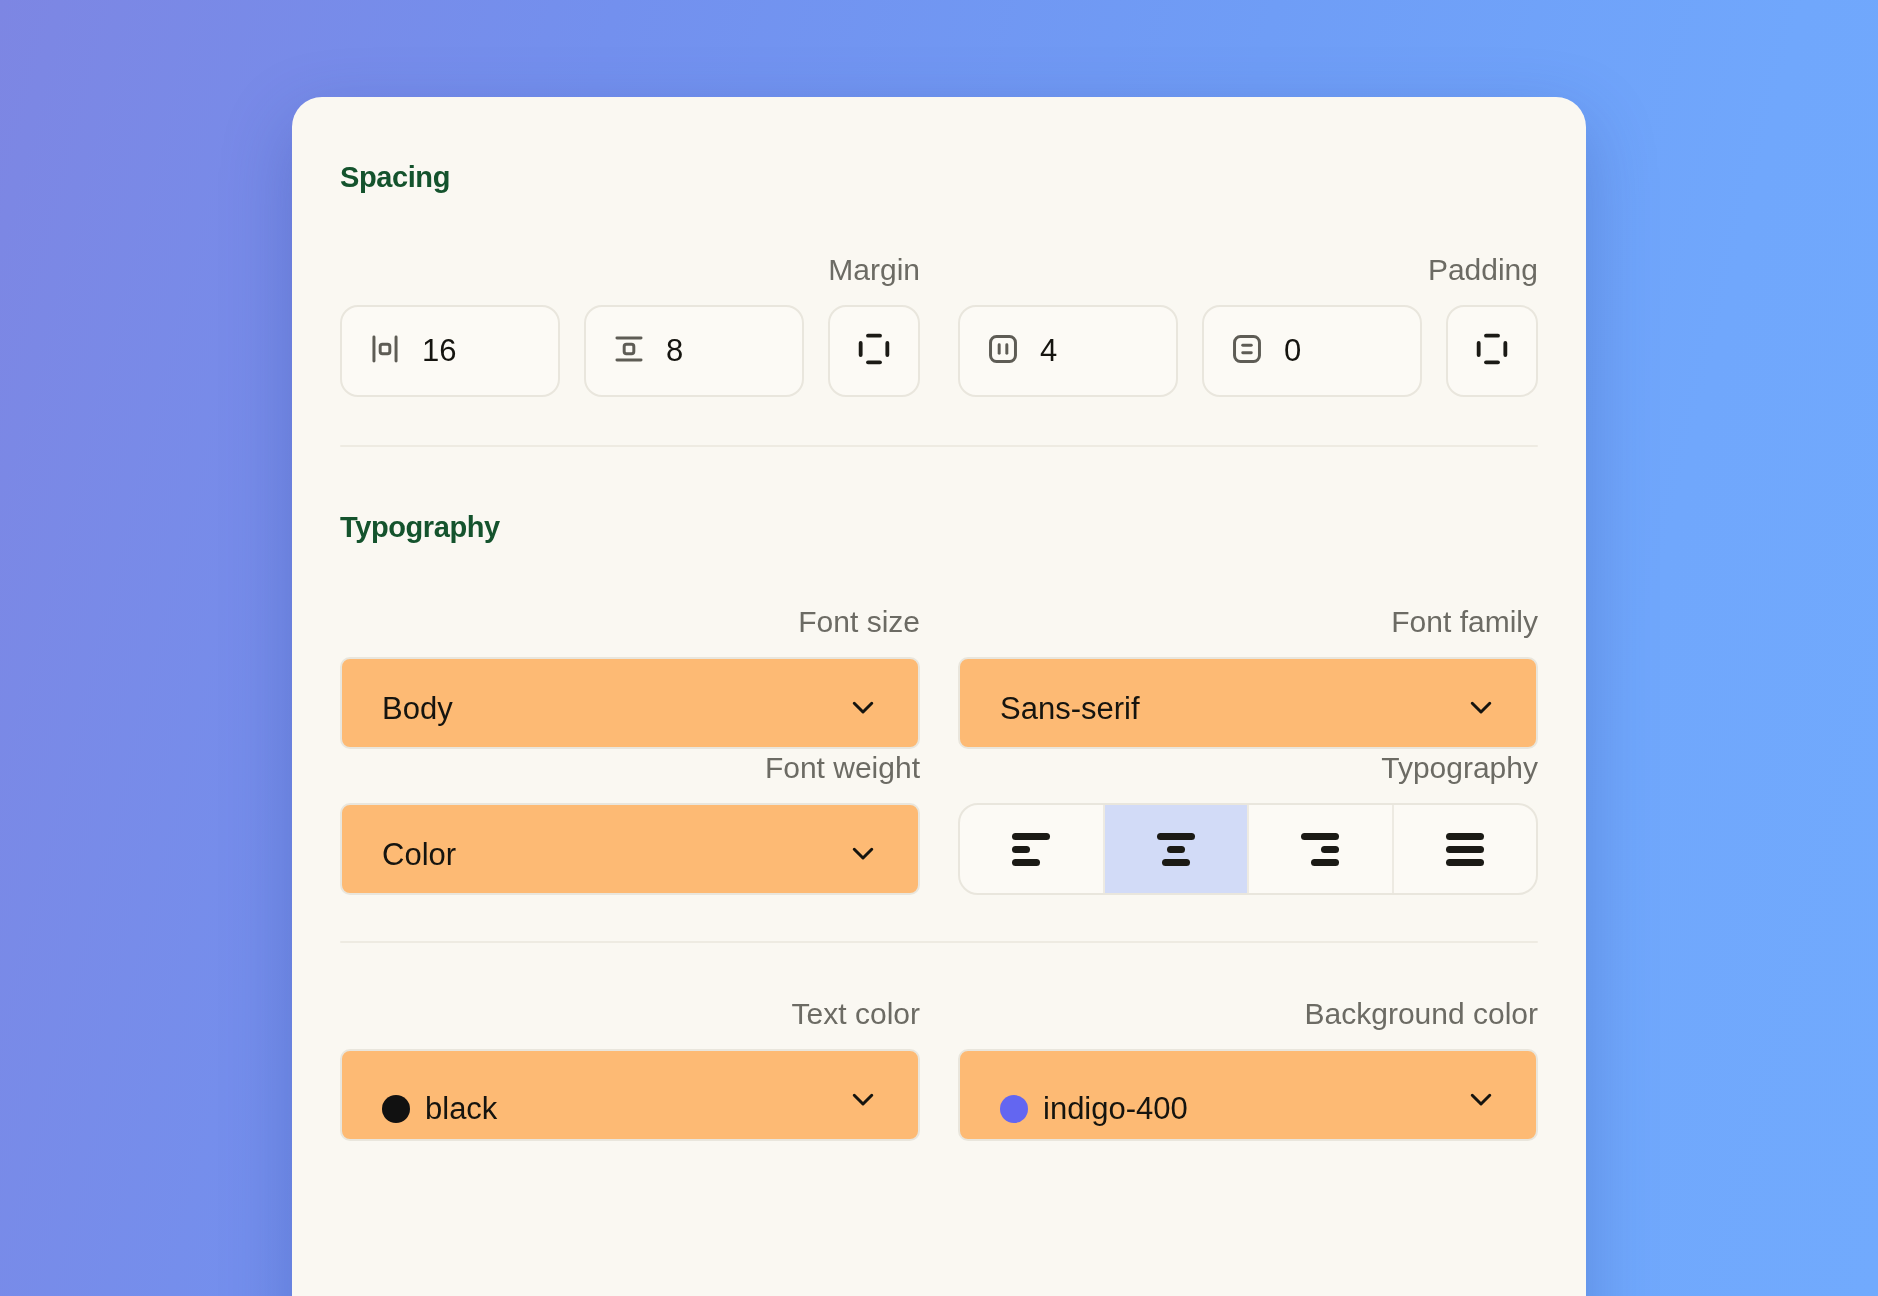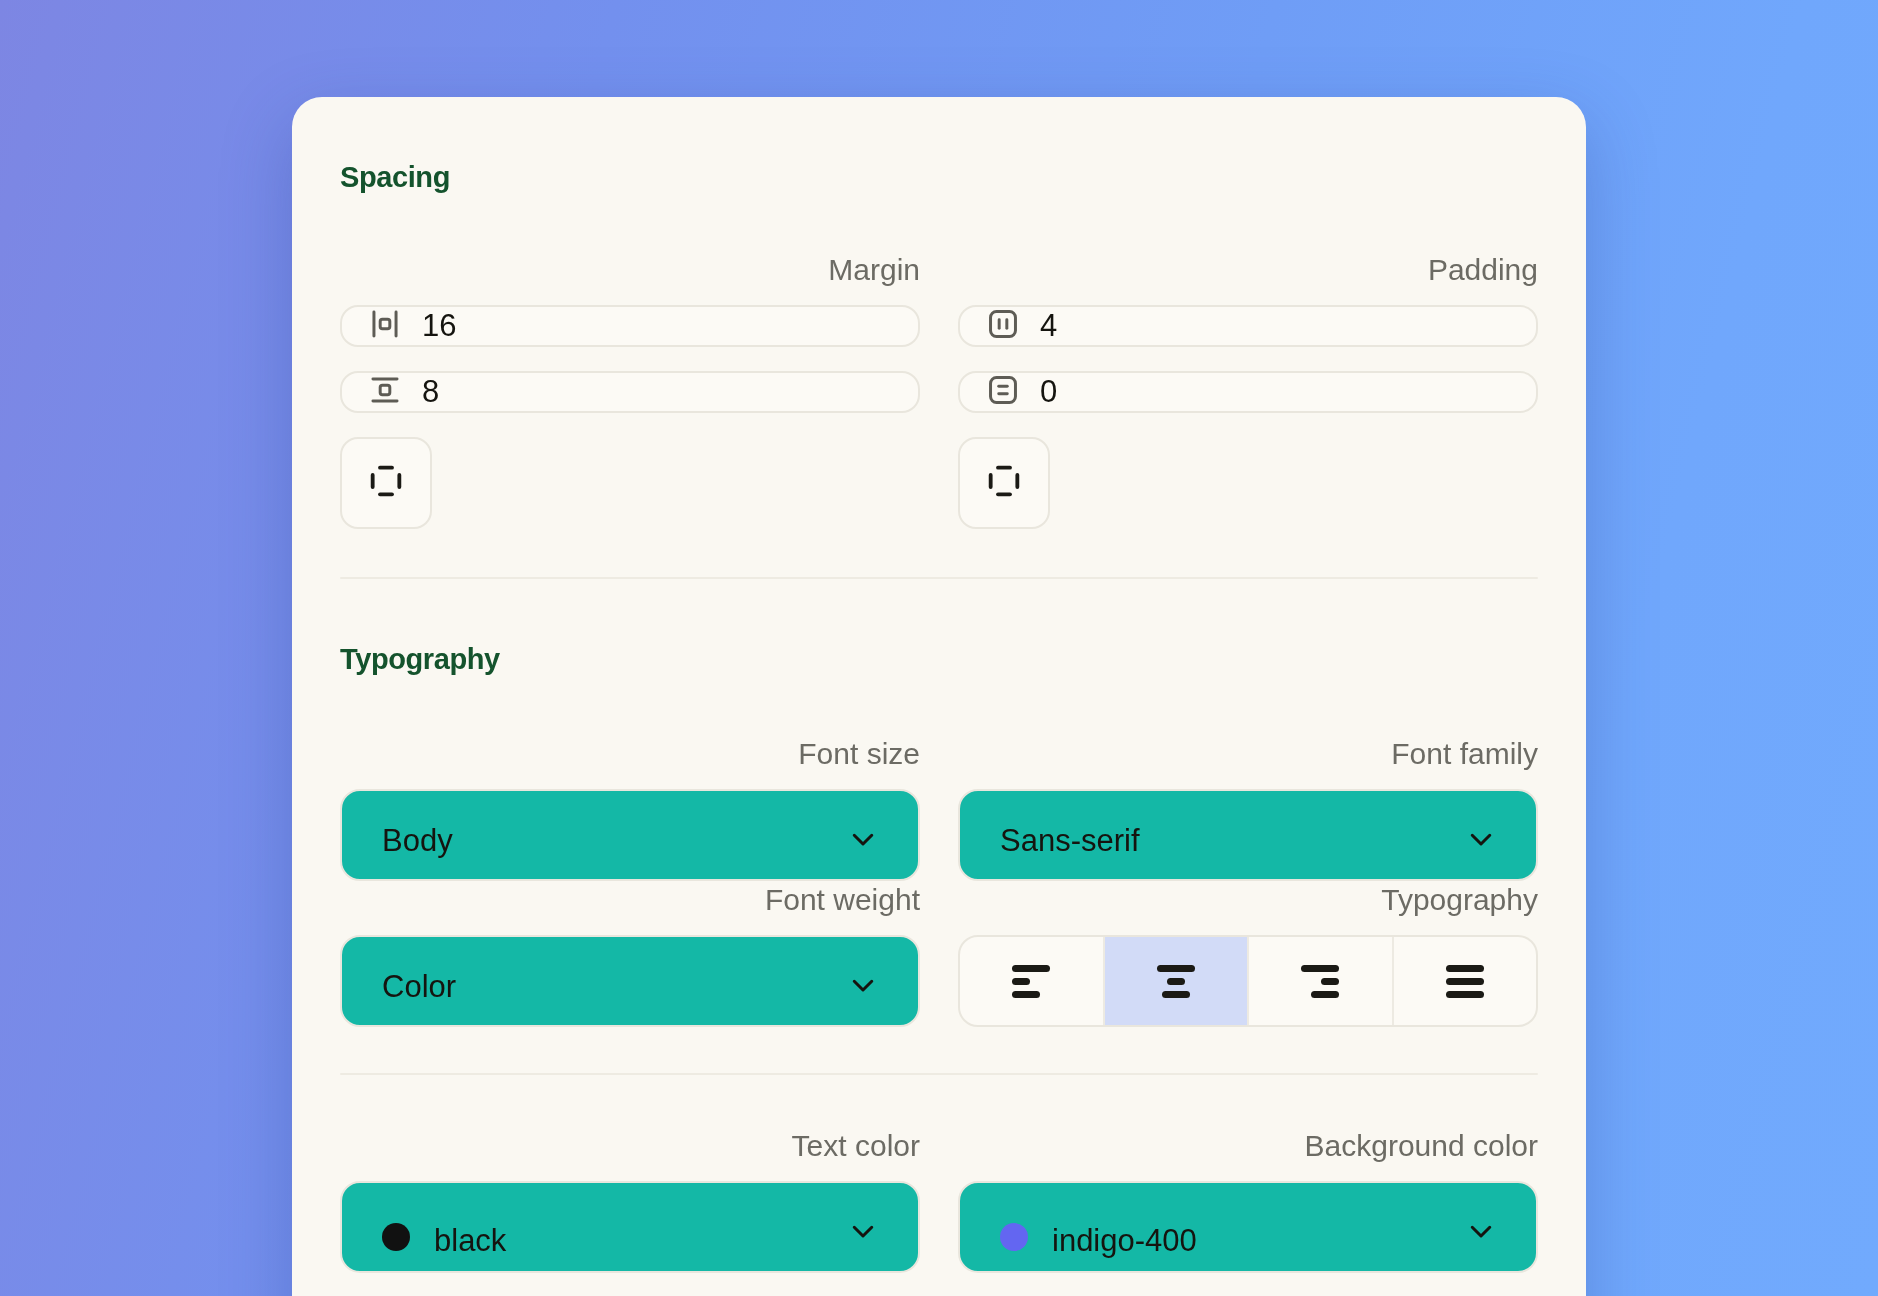--- a/index.html
+++ b/index.html
@@ -23,47 +23,47 @@
     letter-spacing: -0.4px;
   }
   .field-label {
     font-size: 30px; line-height: 38px;
     font-weight: 500; color: #6c6b64; text-align: right;
   }
   .two-col { display: grid; grid-template-columns: 1fr 1fr; column-gap: 38px; }
   .mt-50 { margin-top: 50px; } .mt-16 { margin-top: 16px; }
   .divider { height: 2px; background: #eeebe2; border-radius: 1px; }
 
-  .controls-row { display: flex; gap: 24px; flex-direction: column; }
+  .controls-row { display: flex; gap: 24px; }
   .spacer-input {
     flex: 1; height: 92px;
     background: #fcfaf5; border: 2px solid #e9e6dd; border-radius: 18px;
     display: flex; align-items: center; gap: 20px; padding: 0 26px;
   }
   .spacer-input input {
     width: 100%; min-width: 0; border: none; background: transparent; outline: none;
     font-family: "Liberation Sans", sans-serif;
     font-size: 31px; color: #15140f;
   }
   .icon-btn {
     width: 92px; height: 92px; flex: 0 0 92px;
     background: #fcfaf5; border: 2px solid #e9e6dd; border-radius: 18px;
     display: flex; align-items: center; justify-content: center; cursor: pointer;
   }
   .spacer-icon { stroke: #5e5c55; fill: none; stroke-linecap: round; stroke-linejoin: round; }
   .sides-icon  { stroke: #1b1a15; fill: none; stroke-linecap: round; }
 
   .dropdown {
     height: 92px;
-    background: #14b8a6; border: 2px solid #e9e6dd; border-radius: 20px;
+    background: #fdba74; border: 2px solid #e9e6dd; border-radius: 10px;
     display: flex; align-items: center; justify-content: space-between;
     padding: 12px 40px 0 40px; cursor: pointer;
   }
   .dropdown .dd-value { font-size: 31px; color: #15140f; }
-  .dd-left { display: flex; gap: 24px; margin-top: 16px; }
+  .dd-left { display: flex; align-items: center; gap: 15px; margin-top: 16px; }
   .chevron { stroke: #15140f; fill: none; stroke-width: 2.4; stroke-linecap: round; stroke-linejoin: round; }
   .swatch { width: 28px; height: 28px; border-radius: 50%; }
 
   .segmented {
     height: 92px;
     background: #fcfaf5; border: 2px solid #e9e6dd; border-radius: 20px;
     display: flex; overflow: hidden;
   }
   .seg { flex: 1; display: flex; align-items: center; justify-content: center; cursor: pointer; }
   .seg + .seg { border-left: 2px solid #edeae2; }

